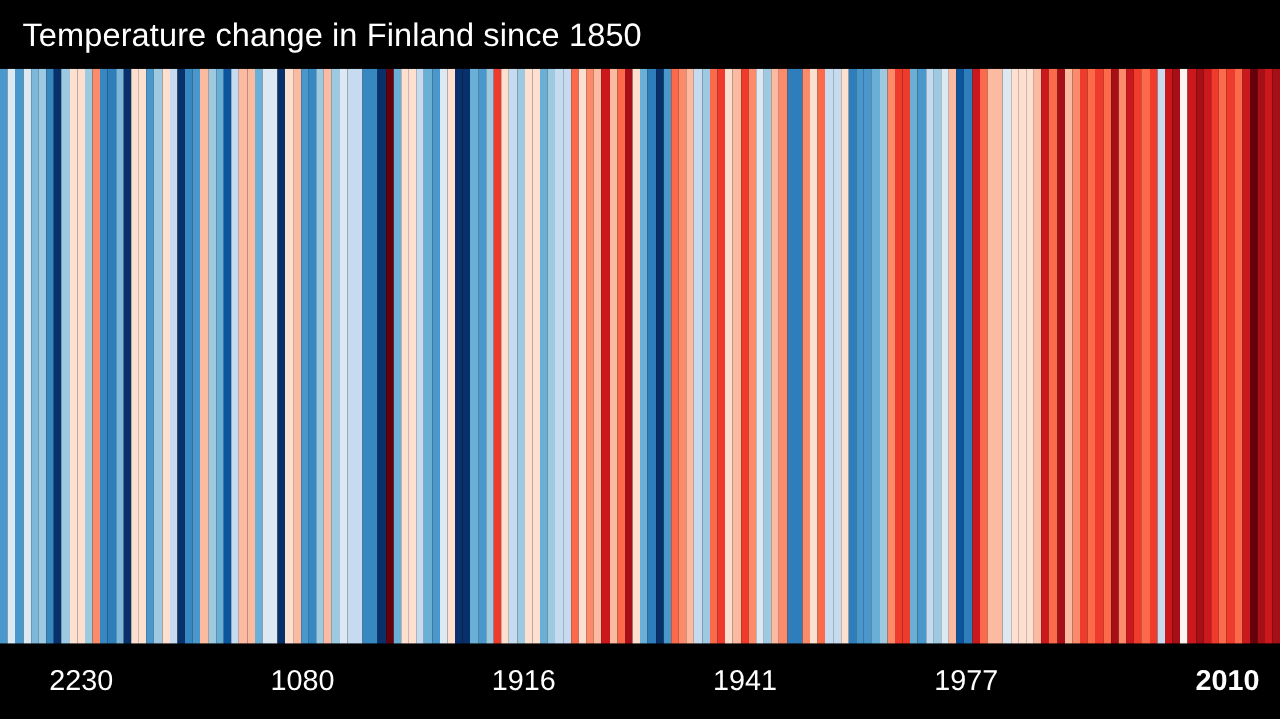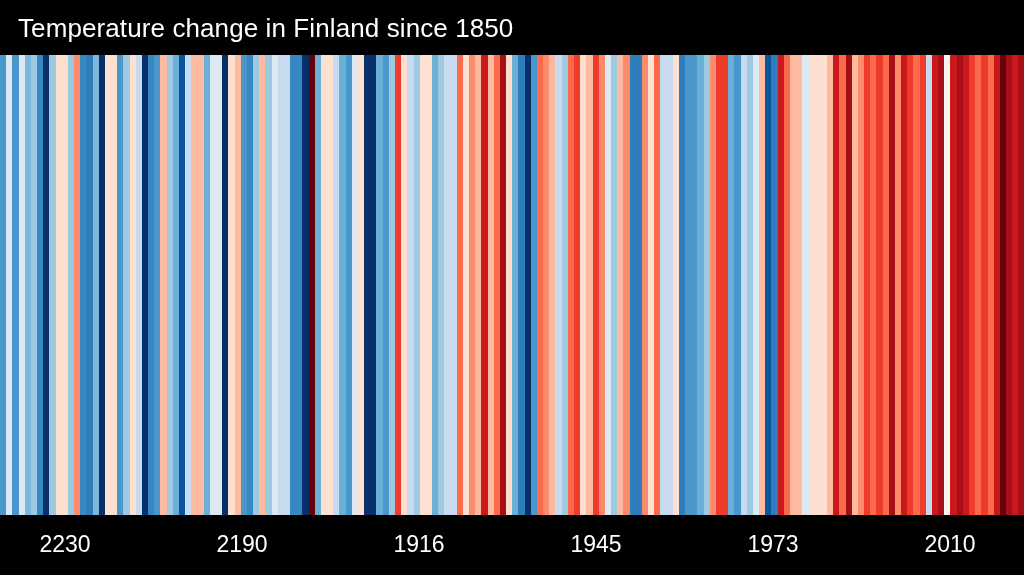--- a/index.html
+++ b/index.html
@@ -256,20 +256,20 @@
       <div class="stripe" style="background-color: rgb(251, 106, 74);"></div>
       <div class="stripe" style="background-color: rgb(203, 24, 29);"></div>
       <div class="stripe" style="background-color: rgb(103, 0, 13);"></div>
       <div class="stripe" style="background-color: rgb(165, 15, 21);"></div>
       <div class="stripe" style="background-color: rgb(203, 24, 29);"></div>
       <div class="stripe" style="background-color: rgb(165, 15, 21);"></div>
     </div>
 
   <div id="axis-band">
       <div class="axis-tick-label" style="left: 65px;">2230</div>
-      <div class="axis-tick-label" style="left: 242px;">2190</div>
+      <div class="axis-tick-label" style="left: 242px;">1080</div>
       <div class="axis-tick-label" style="left: 419px;">1916</div>
-      <div class="axis-tick-label" style="left: 596px;">1945</div>
-      <div class="axis-tick-label" style="left: 773px;">1973</div>
-      <div class="axis-tick-label" style="left: 950px;">2010</div>
+      <div class="axis-tick-label" style="left: 596px;">1941</div>
+      <div class="axis-tick-label" style="left: 773px;">1977</div>
+      <div class="axis-tick-label" style="left: 982px; font-weight: bold;">2010</div>
     </div>
 
 </div>
 
 </body></html>

